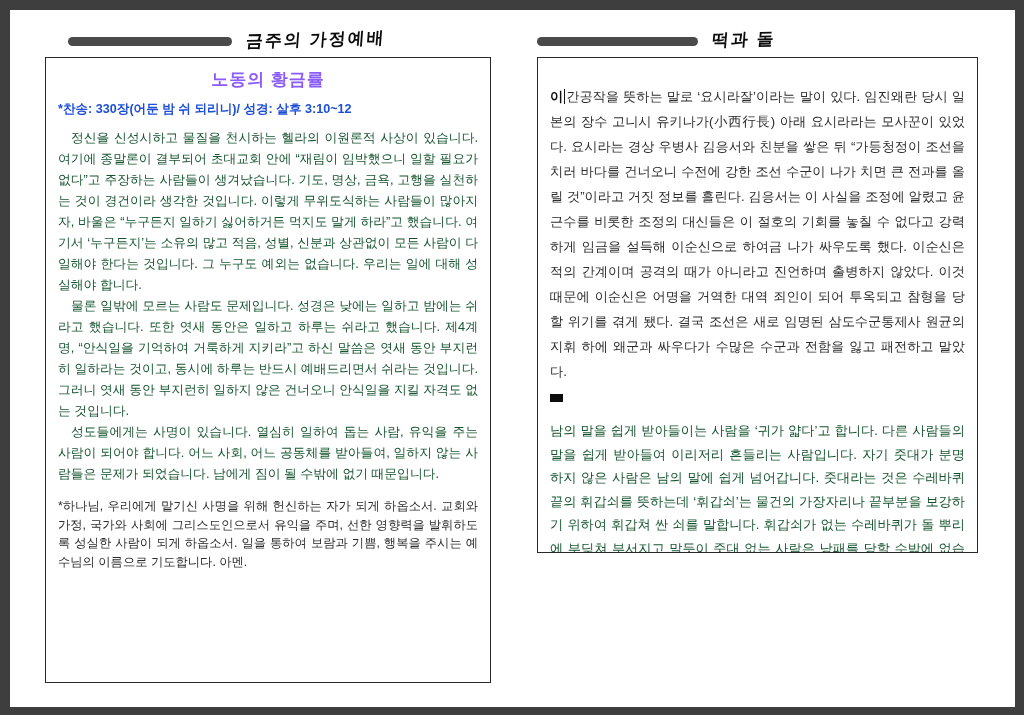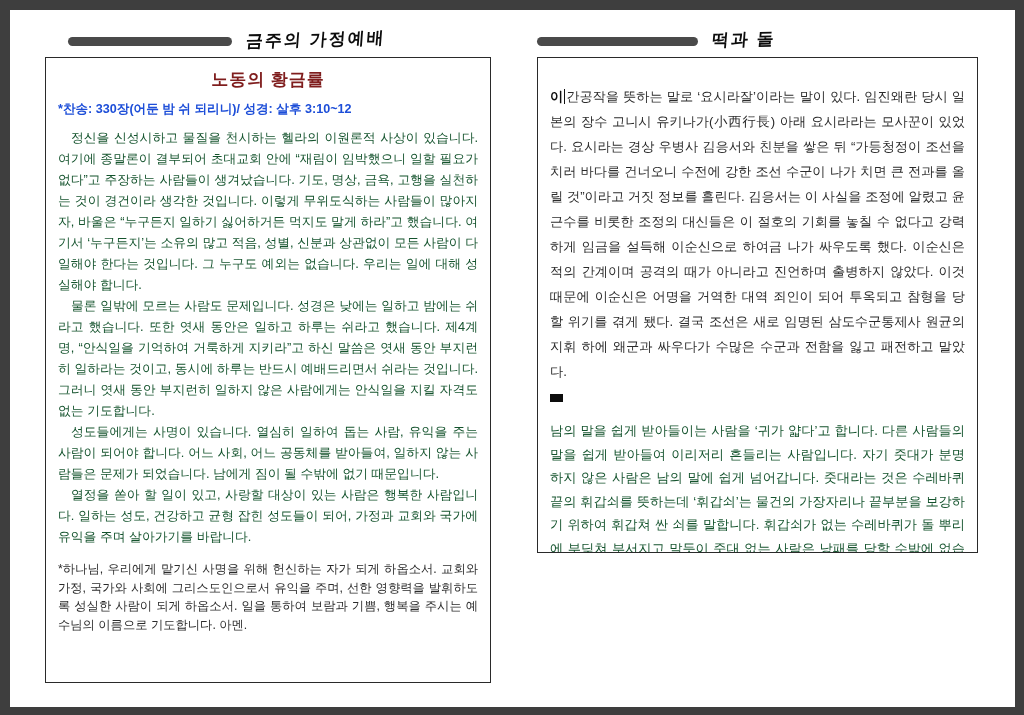--- a/index.html
+++ b/index.html
@@ -40,21 +40,21 @@
     box-sizing:border-box;
     color:#2b2b2b;
     overflow:hidden;
     background:#fff;
   }
   .page-left .content-box{height:626px;padding:8px 12px 2px;}
   .page-right .content-box{height:496px;padding:26px 12px 2px;}
 
   .doc-title{
     margin:2px 0 8px;
-    font-size:17px;font-weight:700;color:#7f1d1d;
+    font-size:17px;font-weight:700;color:#8b5cf6;
     text-align:center;letter-spacing:1px;
   }
   .hymn-line{
     margin:0 0 8px;
     font-size:12.6px;font-weight:700;color:#1d4ed8;
     line-height:20px;white-space:nowrap;
   }
   .body-par{
     margin:0;
     font-size:12.8px;line-height:21px;
@@ -100,23 +100,22 @@
 
   <section class="page page-left">
     <div class="page-header">
       <div class="header-bar"></div>
       <div class="header-script">금주의 가정예배</div>
     </div>
     <div class="content-box">
       <h1 class="doc-title">노동의 황금률</h1>
       <p class="hymn-line">*찬송: 330장(어둔 밤 쉬 되리니)/ 성경: 살후 3:10~12</p>
       <p class="body-par indent">정신을 신성시하고 물질을 천시하는 헬라의 이원론적 사상이 있습니다. 여기에 종말론이 결부되어 초대교회 안에 “재림이 임박했으니 일할 필요가 없다”고 주장하는 사람들이 생겨났습니다. 기도, 명상, 금욕, 고행을 실천하는 것이 경건이라 생각한 것입니다. 이렇게 무위도식하는 사람들이 많아지자, 바울은 “누구든지 일하기 싫어하거든 먹지도 말게 하라”고 했습니다. 여기서 ‘누구든지’는 소유의 많고 적음, 성별, 신분과 상관없이 모든 사람이 다 일해야 한다는 것입니다. 그 누구도 예외는 없습니다. 우리는 일에 대해 성실해야 합니다.</p>
-      <p class="body-par indent">물론 일밖에 모르는 사람도 문제입니다. 성경은 낮에는 일하고 밤에는 쉬라고 했습니다. 또한 엿새 동안은 일하고 하루는 쉬라고 했습니다. 제4계명, “안식일을 기억하여 거룩하게 지키라”고 하신 말씀은 엿새 동안 부지런히 일하라는 것이고, 동시에 하루는 반드시 예배드리면서 쉬라는 것입니다. 그러니 엿새 동안 부지런히 일하지 않은 사람에게는 안식일을 지킬 자격도 없는 기도합니다.</p>
+      <p class="body-par indent">물론 일밖에 모르는 사람도 문제입니다. 성경은 낮에는 일하고 밤에는 쉬라고 했습니다. 또한 엿새 동안은 일하고 하루는 쉬라고 했습니다. 제4계명, “안식일을 기억하여 거룩하게 지키라”고 하신 말씀은 엿새 동안 부지런히 일하라는 것이고, 동시에 하루는 반드시 예배드리면서 쉬라는 것입니다. 그러니 엿새 동안 부지런히 일하지 않은 건너오니 안식일을 지킬 자격도 없는 것입니다.</p>
       <p class="body-par indent">성도들에게는 사명이 있습니다. 열심히 일하여 돕는 사람, 유익을 주는 사람이 되어야 합니다. 어느 사회, 어느 공동체를 받아들여, 일하지 않는 사람들은 문제가 되었습니다. 남에게 짐이 될 수밖에 없기 때문입니다.</p>
-      <p class="body-par indent">열정을 쏟아 할 일이 있고, 사랑할 대상이 있는 사람은 행복한 사람입니다. 일하는 성도, 건강하고 균형 잡힌 성도들이 되어, 가정과 교회와 국가에 유익을 주며 살아가기를 바랍니다.</p>
       <div class="prayer-wrap">
         <p class="prayer-par">*하나님, 우리에게 맡기신 사명을 위해 헌신하는 자가 되게 하옵소서. 교회와 가정, 국가와 사회에 그리스도인으로서 유익을 주며, 선한 영향력을 발휘하도록 성실한 사람이 되게 하옵소서. 일을 통하여 보람과 기쁨, 행복을 주시는 예수님의 이름으로 기도합니다. 아멘.</p>
 
       </div>
     </div>
   </section>
 
   <section class="page page-right">
     <div class="page-header">
       <div class="header-bar"></div>

